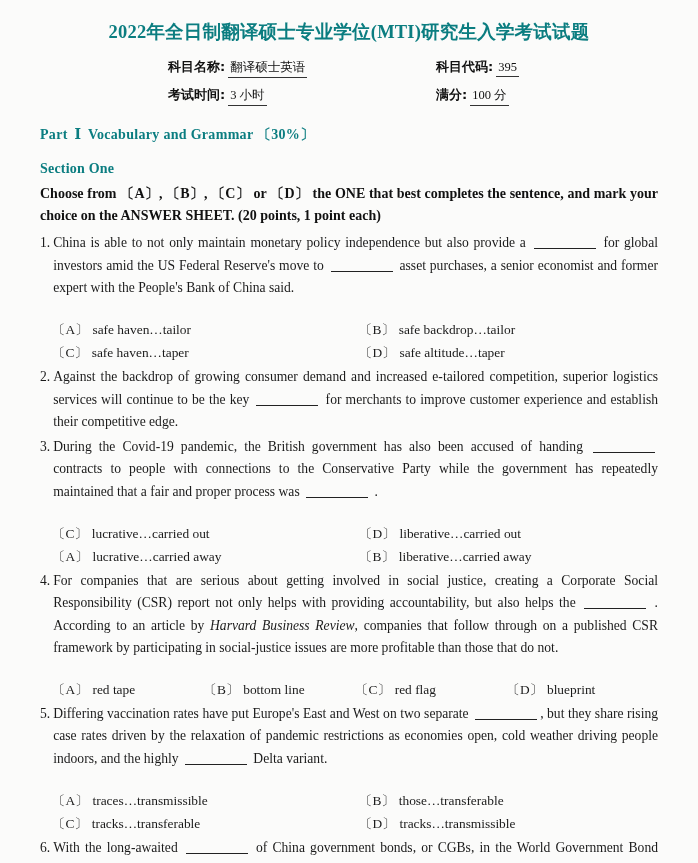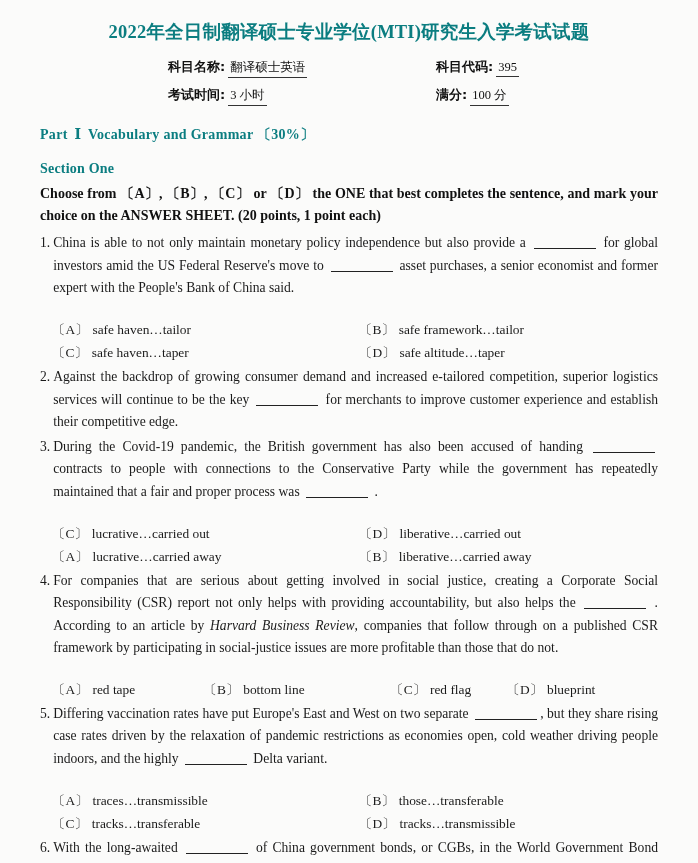--- a/index.html
+++ b/index.html
@@ -144,21 +144,21 @@
   .options.two-col .opt {
     width: 50%;
     box-sizing: border-box;
   }
   .options.two-col .opt:nth-child(2) { padding-left: 4px; }
   .options.four-col .opt {
     box-sizing: border-box;
   }
   .options.four-col .opt:nth-child(1) { width: 25%; }
   .options.four-col .opt:nth-child(2) { width: 25%; }
-  .options.four-col .opt:nth-child(3) { width: 25%; text-align: center; }
+  .options.four-col .opt:nth-child(3) { width: 25%; }
   .options.four-col .opt:nth-child(4) { width: 25%; }
   .opt .tag {
     letter-spacing: 0px;
   }
   .opt .otext { padding-left: 4px; }
 </style>
 </head>
 <body>
 
 <div class="page">
@@ -201,21 +201,21 @@
 
   <div class="qlist" id="question-list">
       <div class="question">
         <div class="qbody">
           <span class="qnum">1.</span>
           <span class="qtext"><span>China is able to not only maintain monetary policy independence but also provide a </span><span class="blank"></span><span> for global investors amid the US Federal Reserve's move to </span><span class="blank"></span><span> asset purchases, a senior economist and former expert with the People's Bank of China said.</span></span>
         </div>
         <div class="options two-col">
           <div class="opt-row">
             <div class="opt"><span class="tag">〔A〕</span><span class="otext">safe haven…tailor</span></div>
-            <div class="opt"><span class="tag">〔B〕</span><span class="otext">safe framework…tailor</span></div>
+            <div class="opt"><span class="tag">〔B〕</span><span class="otext">safe backdrop…tailor</span></div>
           </div>
           <div class="opt-row">
             <div class="opt"><span class="tag">〔C〕</span><span class="otext">safe haven…taper</span></div>
             <div class="opt"><span class="tag">〔D〕</span><span class="otext">safe altitude…taper</span></div>
           </div>
         </div>
       </div>
       <div class="question">
         <div class="qbody">
           <span class="qnum">2.</span>

